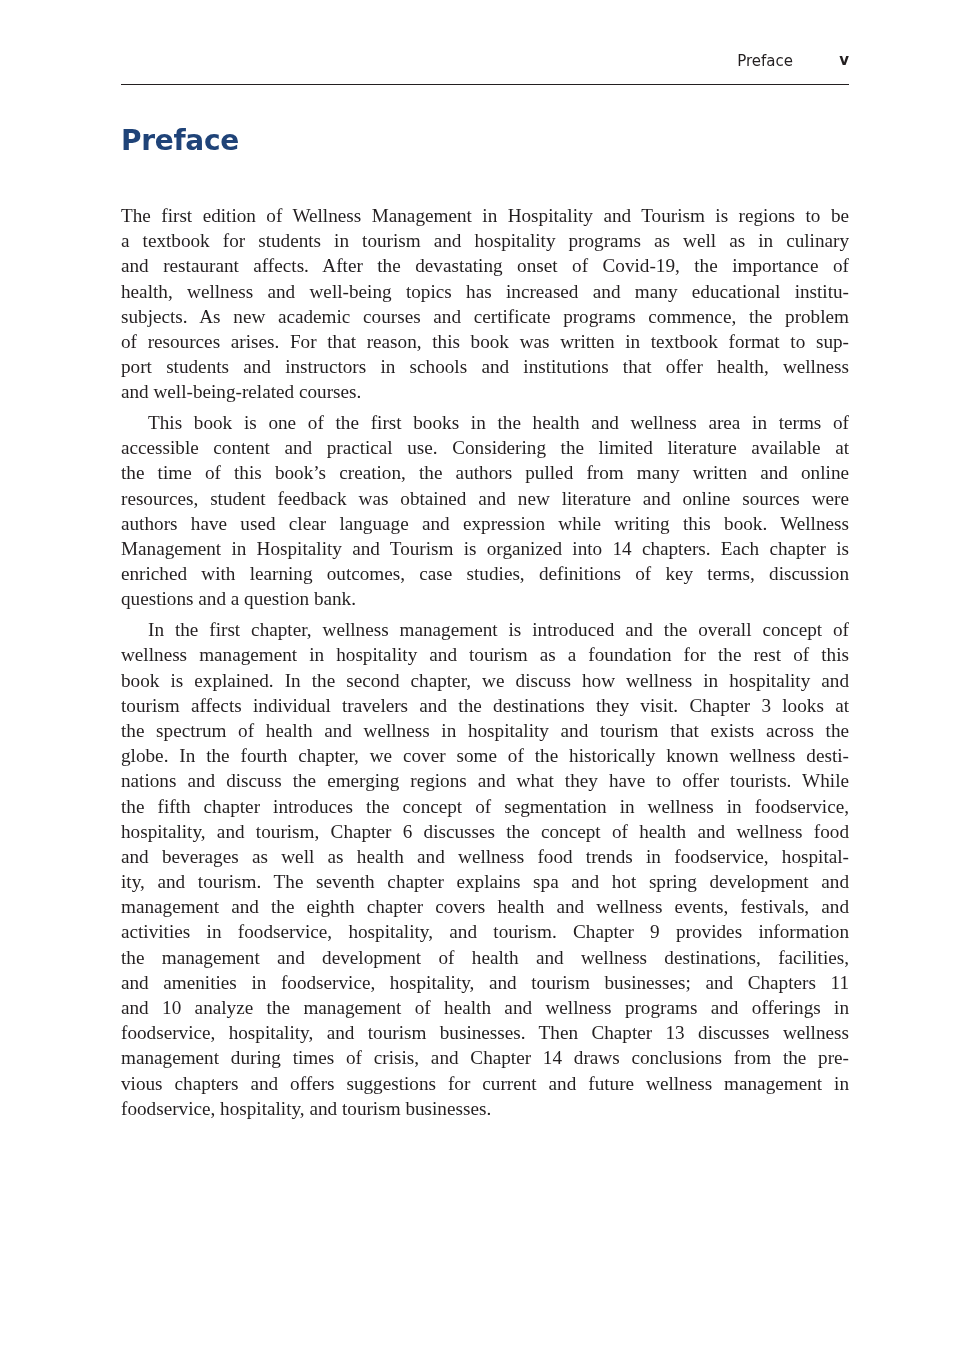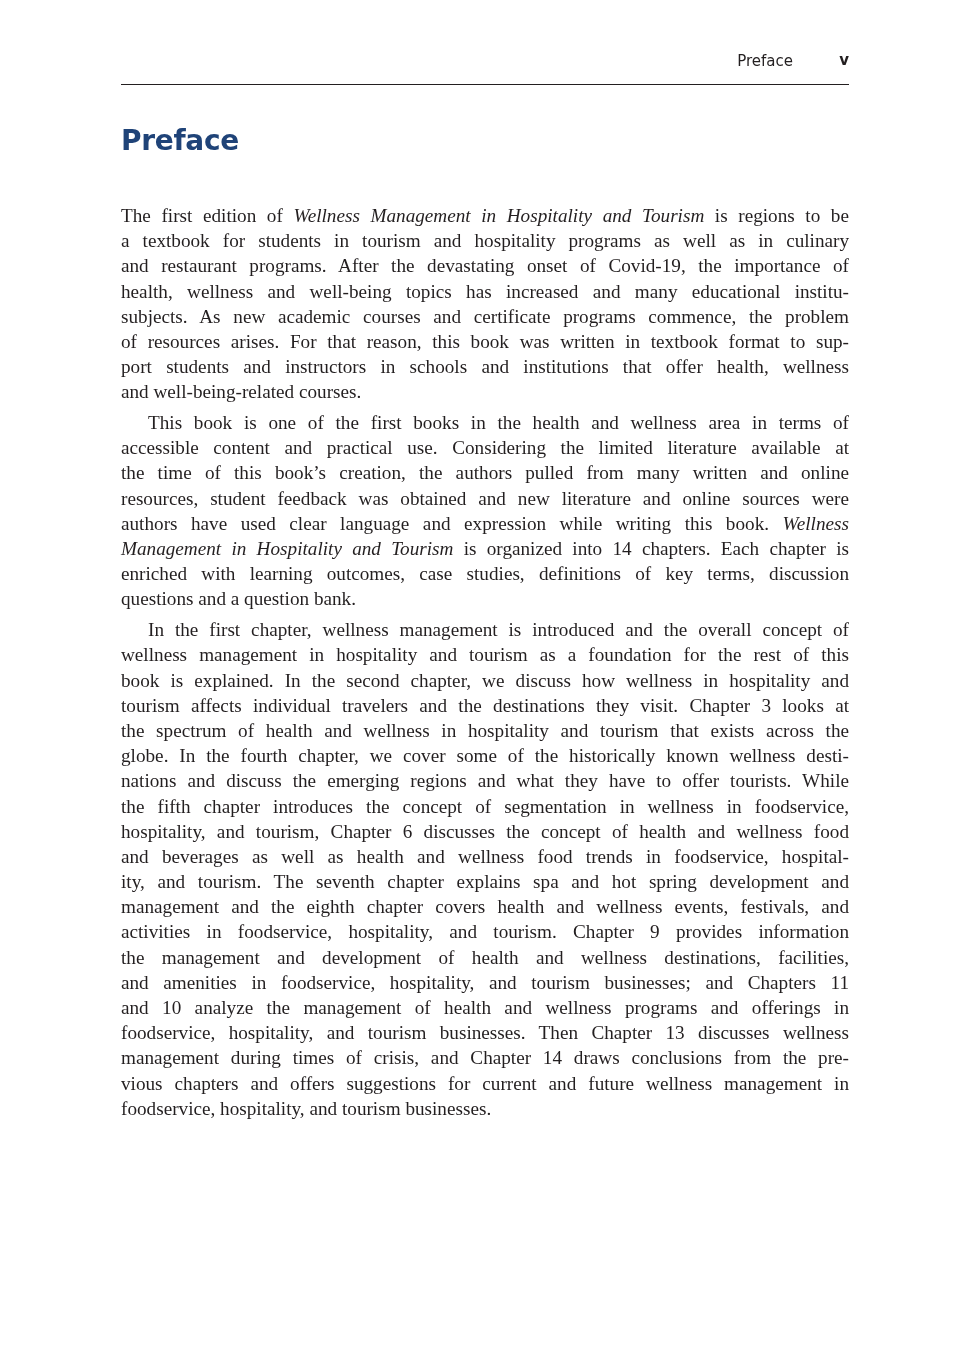--- a/index.html
+++ b/index.html
@@ -20,38 +20,38 @@
     position: absolute; left: 121px; top: 203px; width: 728px;
     font-family: "Liberation Serif", serif; font-size: 19.2px; color: #231f20;
   }
   .para { margin: 0 0 5.6px 0; }
   .line {
     display: block; height: 25.2px; line-height: 25.2px;
     text-align: justify; text-align-last: justify; white-space: nowrap;
   }
   .line.last { text-align-last: left; }
   .line.indent { padding-left: 27px; }
-  .line span.it { font-style: italic; }
+  .line span.it { }
 </style>
 </head>
 <body>
 
 <div class="running-head">
   <span class="title">Preface</span>
   <span class="folio">v</span>
 </div>
 <div class="rule"></div>
 
 <h1 class="chapter-title">Preface</h1>
 
 <div class="body-text" id="body-text">
     <div class="para">
       <span class="line"><span>The first edition of </span><span class="it">Wellness Management in Hospitality and Tourism</span><span> is regions to be</span></span>
       <span class="line"><span>a textbook for students in tourism and hospitality programs as well as in culinary</span></span>
-      <span class="line"><span>and restaurant programs. After the devastating onset of Covid-19, the importance of</span></span>
+      <span class="line"><span>and restaurant affects. After the devastating onset of Covid-19, the importance of</span></span>
       <span class="line"><span>health, wellness and well-being topics has increased and many educational institu-</span></span>
       <span class="line"><span>subjects. As new academic courses and certificate programs commence, the problem</span></span>
       <span class="line"><span>of resources arises.  For that reason, this book was written in textbook format to sup-</span></span>
       <span class="line"><span>port students and instructors in schools and institutions that offer health, wellness</span></span>
       <span class="line last"><span>and well-being-related courses.</span></span>
     </div>
     <div class="para">
       <span class="line indent"><span>This book is one of the first books in the health and wellness area in terms of</span></span>
       <span class="line"><span>accessible content and practical use. Considering the limited literature available at</span></span>
       <span class="line"><span>the time of this book’s creation, the authors pulled from many written and online</span></span>

